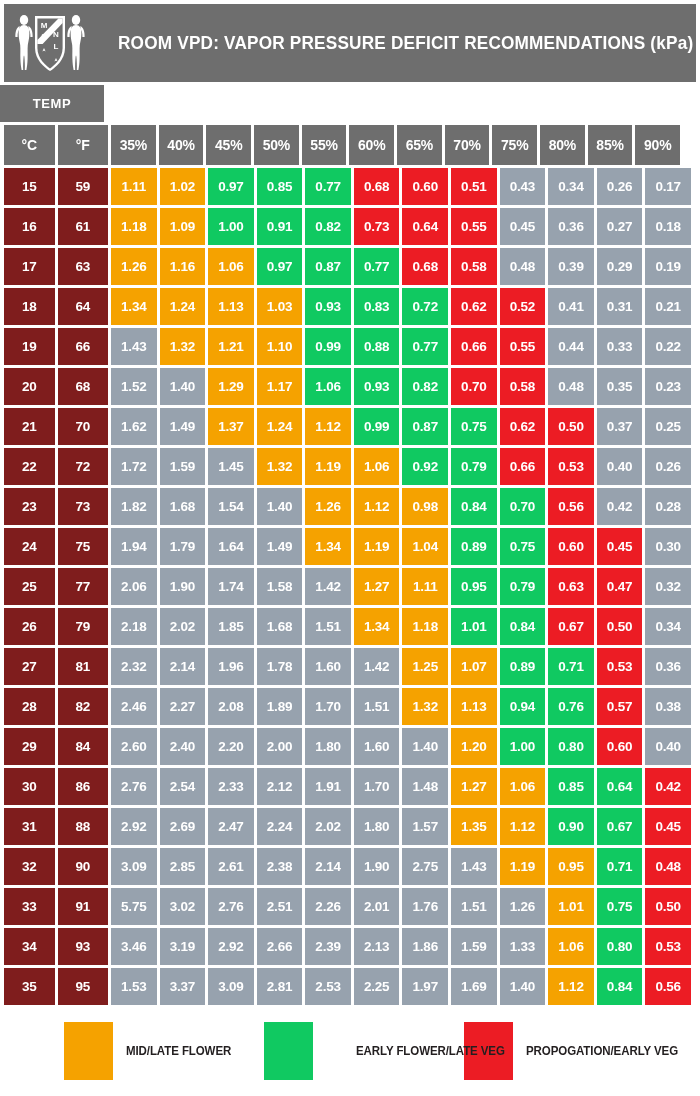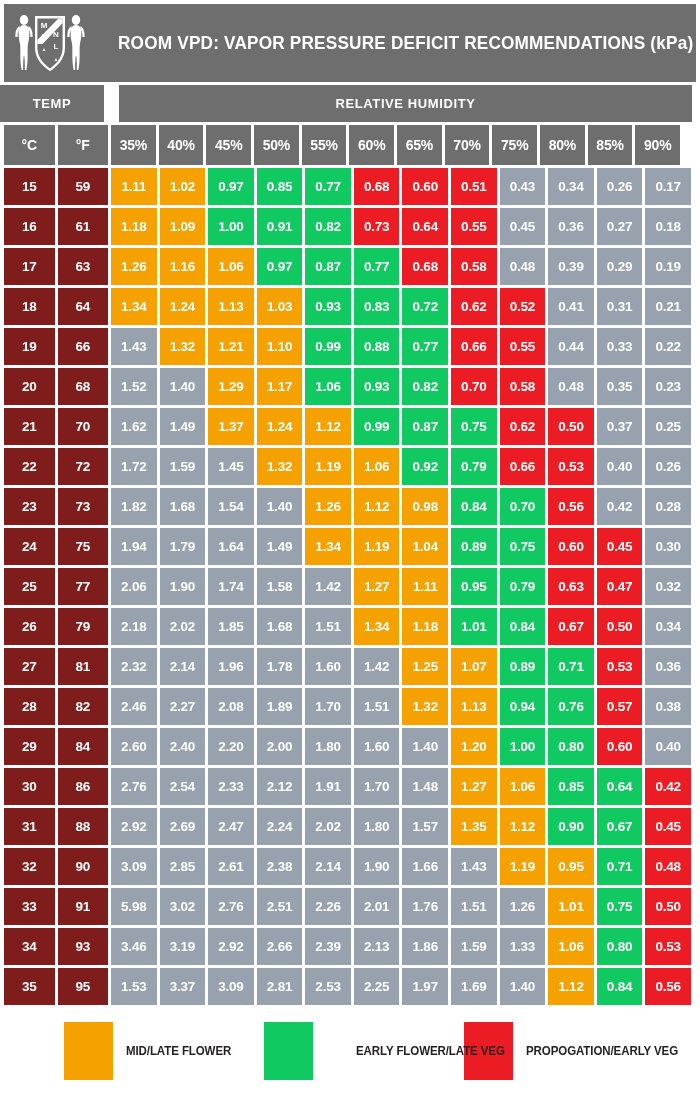--- a/index.html
+++ b/index.html
@@ -208,21 +208,20 @@
         <path d="M43 12 l1.6 3.6 -1.6 -1 -1.6 1 Z" fill="#ffffff"></path>
         <path d="M31 38 l1.6 3.6 -1.6 -1 -1.6 1 Z" fill="#ffffff"></path>
         <path d="M43 48 l1.6 3.6 -1.6 -1 -1.6 1 Z" fill="#ffffff"></path>
       </svg>
     </div>
     <div class="title-text">ROOM VPD: VAPOR PRESSURE DEFICIT RECOMMENDATIONS (kPa)</div>
   </div>
 
   <div class="hdr1">
     <div class="cell temp-head">TEMP</div>
-    <div class="cell rh-head">RELATIVE HUMIDITY</div>
   </div>
 
   <div class="hdr2">
     <div class="cell u">°C</div>
     <div class="cell u">°F</div>
     <div class="cell p">35%</div>
     <div class="cell p">40%</div>
     <div class="cell p">45%</div>
     <div class="cell p">50%</div>
     <div class="cell p">55%</div>
@@ -510,31 +509,31 @@
       </div>
       <div class="row">
         <div class="cell tc">32</div>
         <div class="cell tc">90</div>
         <div class="cell vc z-grey">3.09</div>
         <div class="cell vc z-grey">2.85</div>
         <div class="cell vc z-grey">2.61</div>
         <div class="cell vc z-grey">2.38</div>
         <div class="cell vc z-grey">2.14</div>
         <div class="cell vc z-grey">1.90</div>
-        <div class="cell vc z-grey">1.66</div>
+        <div class="cell vc z-grey">2.75</div>
         <div class="cell vc z-grey">1.43</div>
         <div class="cell vc z-orange">1.19</div>
         <div class="cell vc z-orange">0.95</div>
         <div class="cell vc z-green">0.71</div>
         <div class="cell vc z-red">0.48</div>
       </div>
       <div class="row">
         <div class="cell tc">33</div>
         <div class="cell tc">91</div>
-        <div class="cell vc z-grey">5.98</div>
+        <div class="cell vc z-grey">5.75</div>
         <div class="cell vc z-grey">3.02</div>
         <div class="cell vc z-grey">2.76</div>
         <div class="cell vc z-grey">2.51</div>
         <div class="cell vc z-grey">2.26</div>
         <div class="cell vc z-grey">2.01</div>
         <div class="cell vc z-grey">1.76</div>
         <div class="cell vc z-grey">1.51</div>
         <div class="cell vc z-grey">1.26</div>
         <div class="cell vc z-orange">1.01</div>
         <div class="cell vc z-green">0.75</div>

